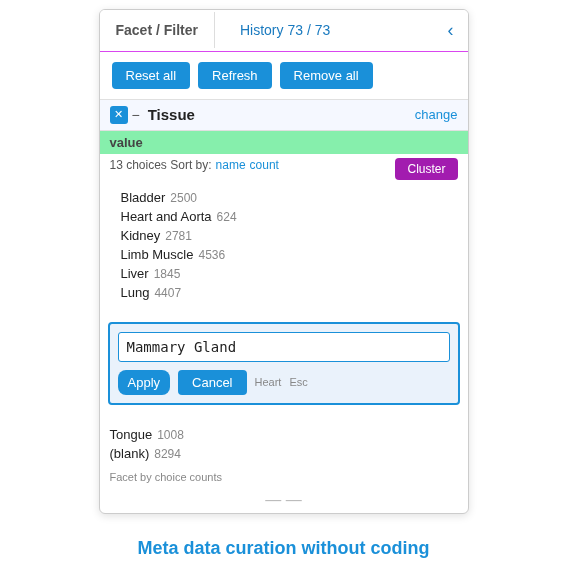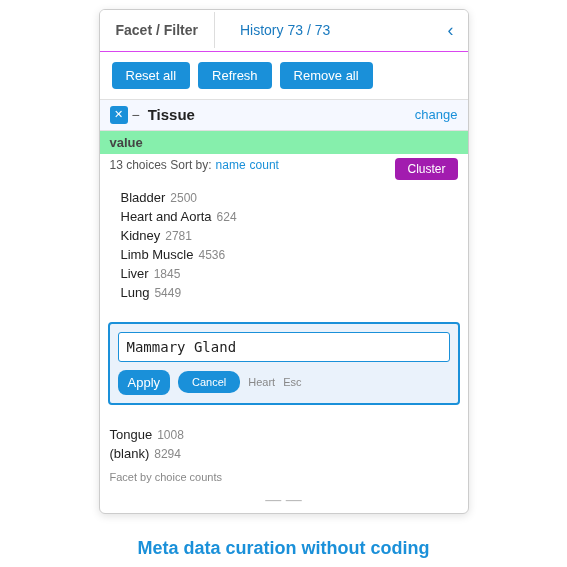--- a/index.html
+++ b/index.html
@@ -227,23 +227,23 @@
       border-radius: 8px;
       padding: 5px 10px;
       font-size: 13px;
       cursor: pointer;
     }
 
     .btn-cancel {
       background: #1a90d9;
       color: #fff;
       border: none;
-      border-radius: 10px;
+      border-radius: 4px;
       padding: 5px 14px;
-      font-size: 11px;
+      font-size: 13px;
       cursor: pointer;
     }
 
     .hint-text {
       font-size: 11px;
       color: #888;
     }
 
     
     .choice-list-bottom {
@@ -329,21 +329,21 @@
         <div class="choice-item">
           <span class="choice-name">Limb Muscle</span>
           <span class="choice-count">4536</span>
         </div>
         <div class="choice-item">
           <span class="choice-name">Liver</span>
           <span class="choice-count">1845</span>
         </div>
         <div class="choice-item">
           <span class="choice-name">Lung</span>
-          <span class="choice-count">5449</span>
+          <span class="choice-count">4407</span>
         </div>
       </div>
 
       <div class="edit-overlay">
         <input class="edit-input" type="text" value="Mammary Gland" style="">
         <div class="edit-actions">
           <button class="btn-apply">Apply</button>
           <button class="btn-cancel">Cancel</button>
           <span class="hint-text">Heart</span>
           <span class="hint-text">Esc</span>

